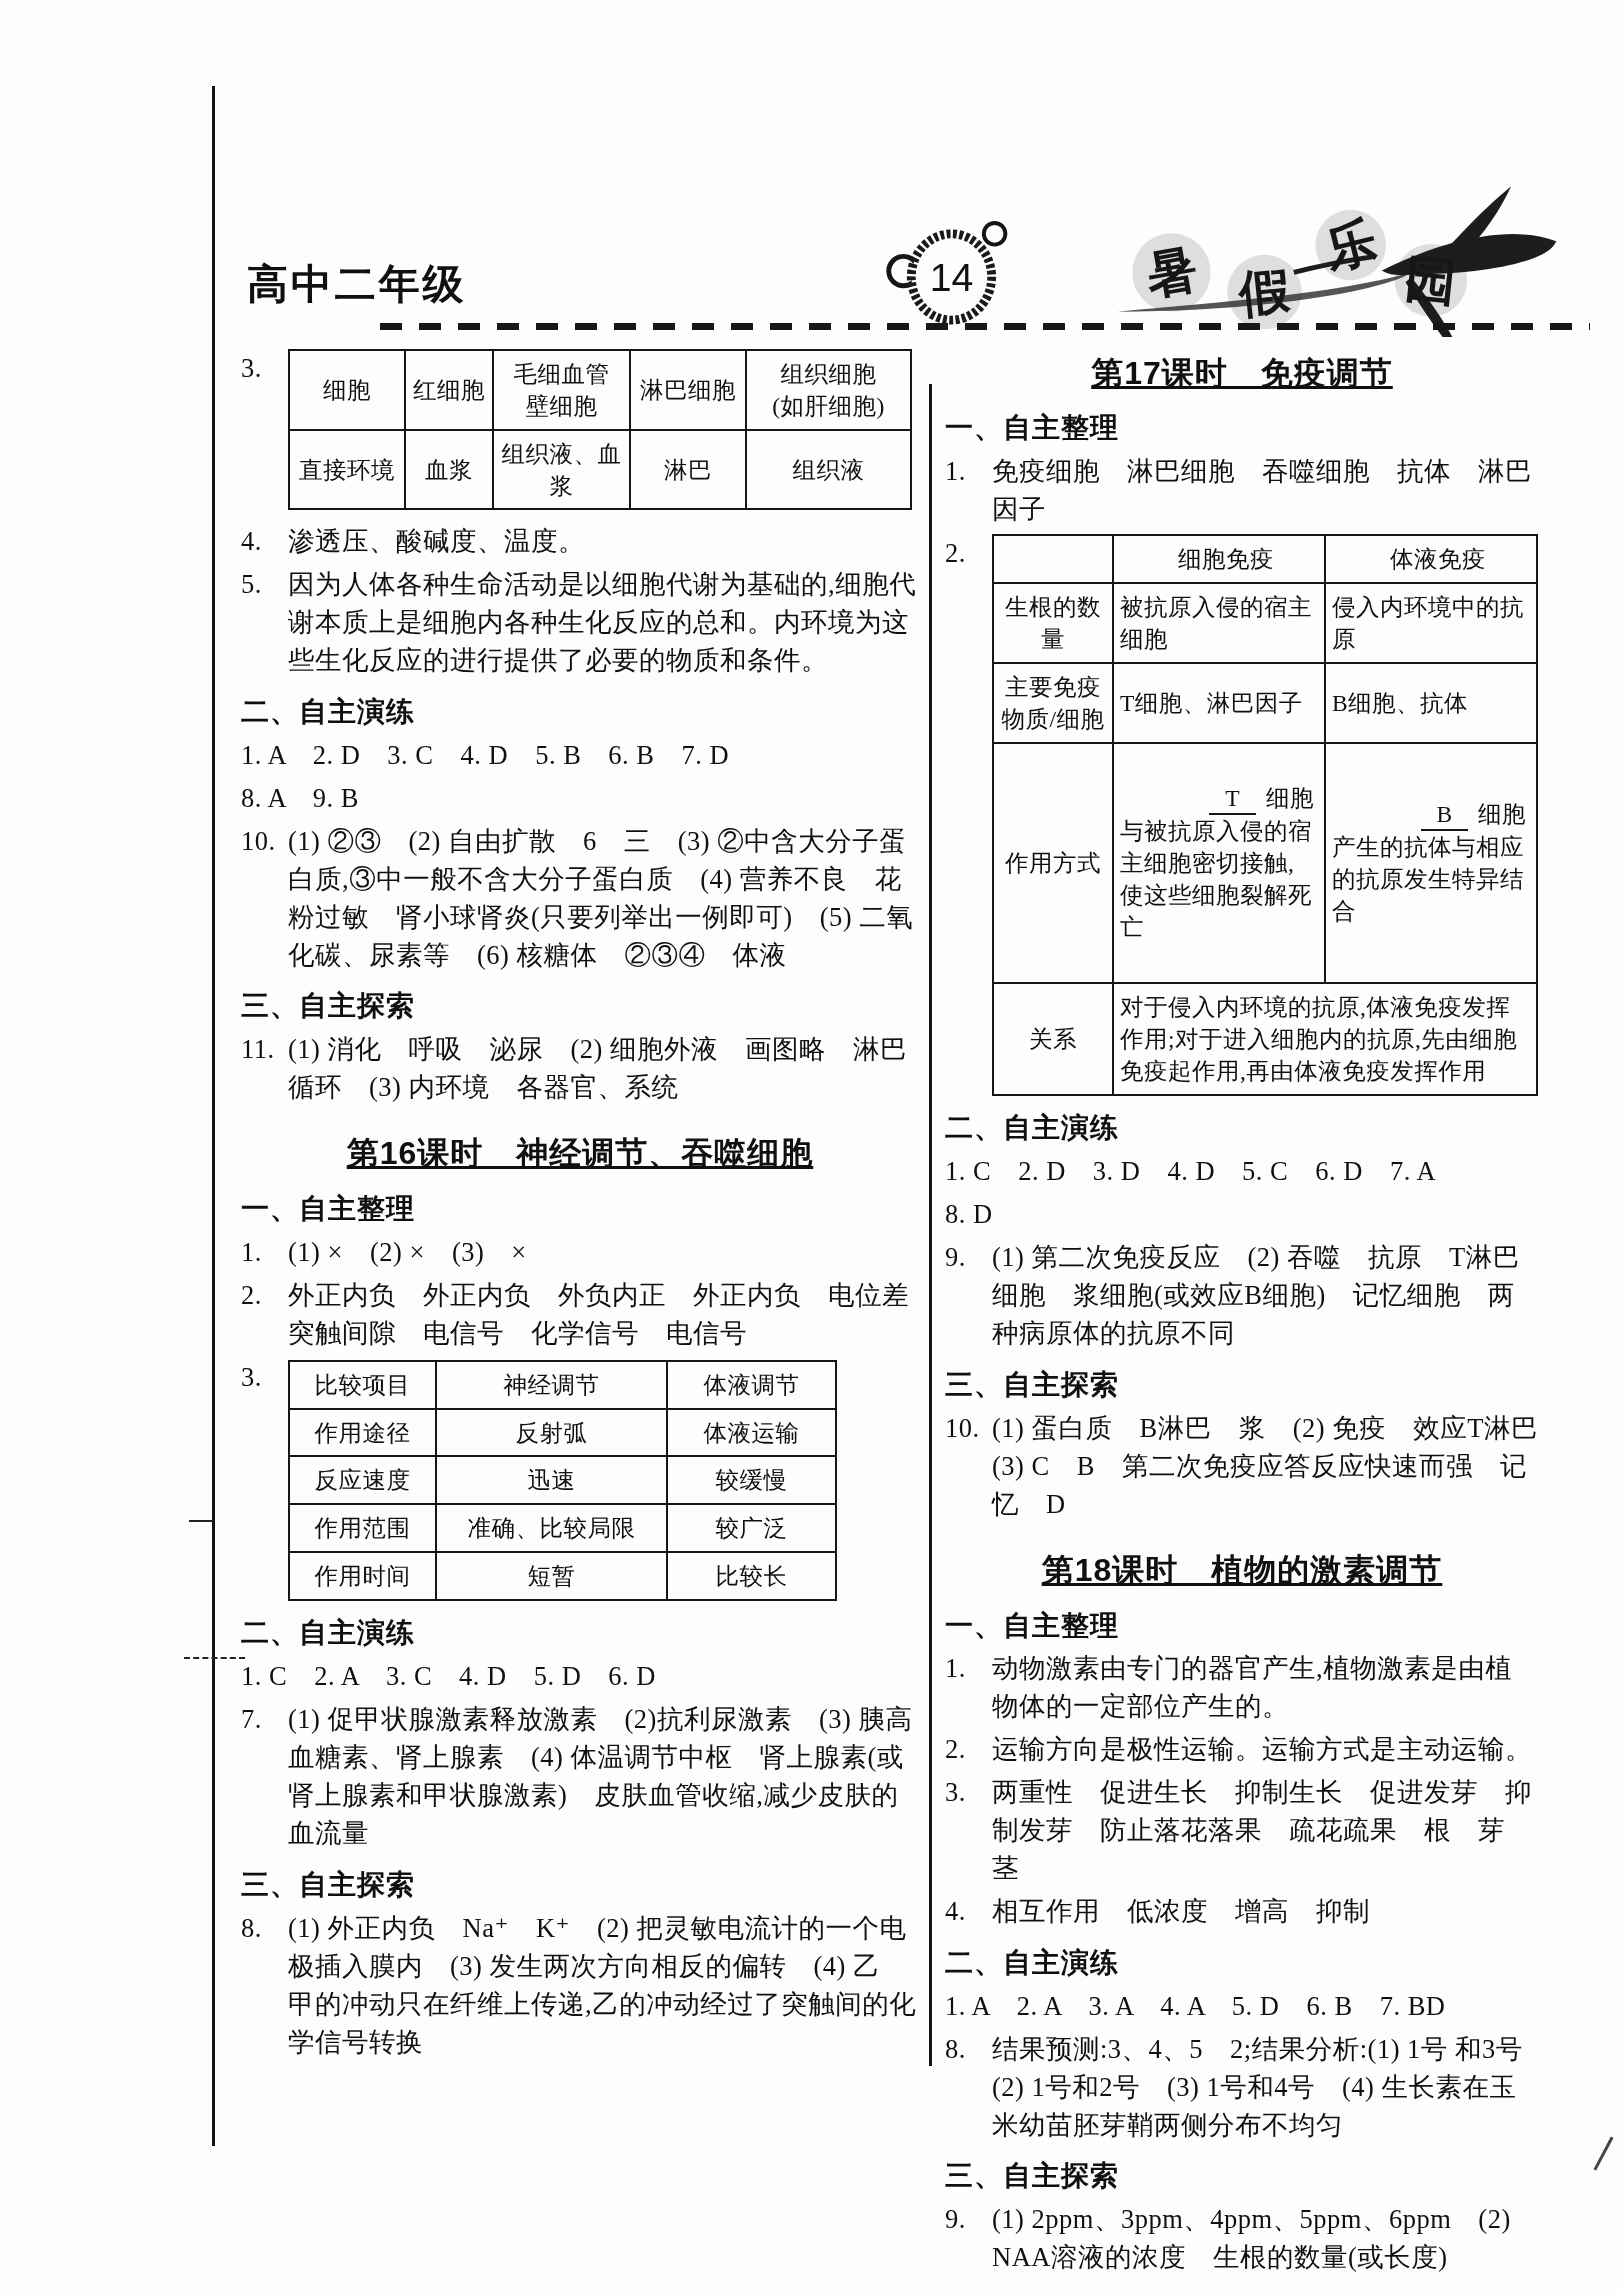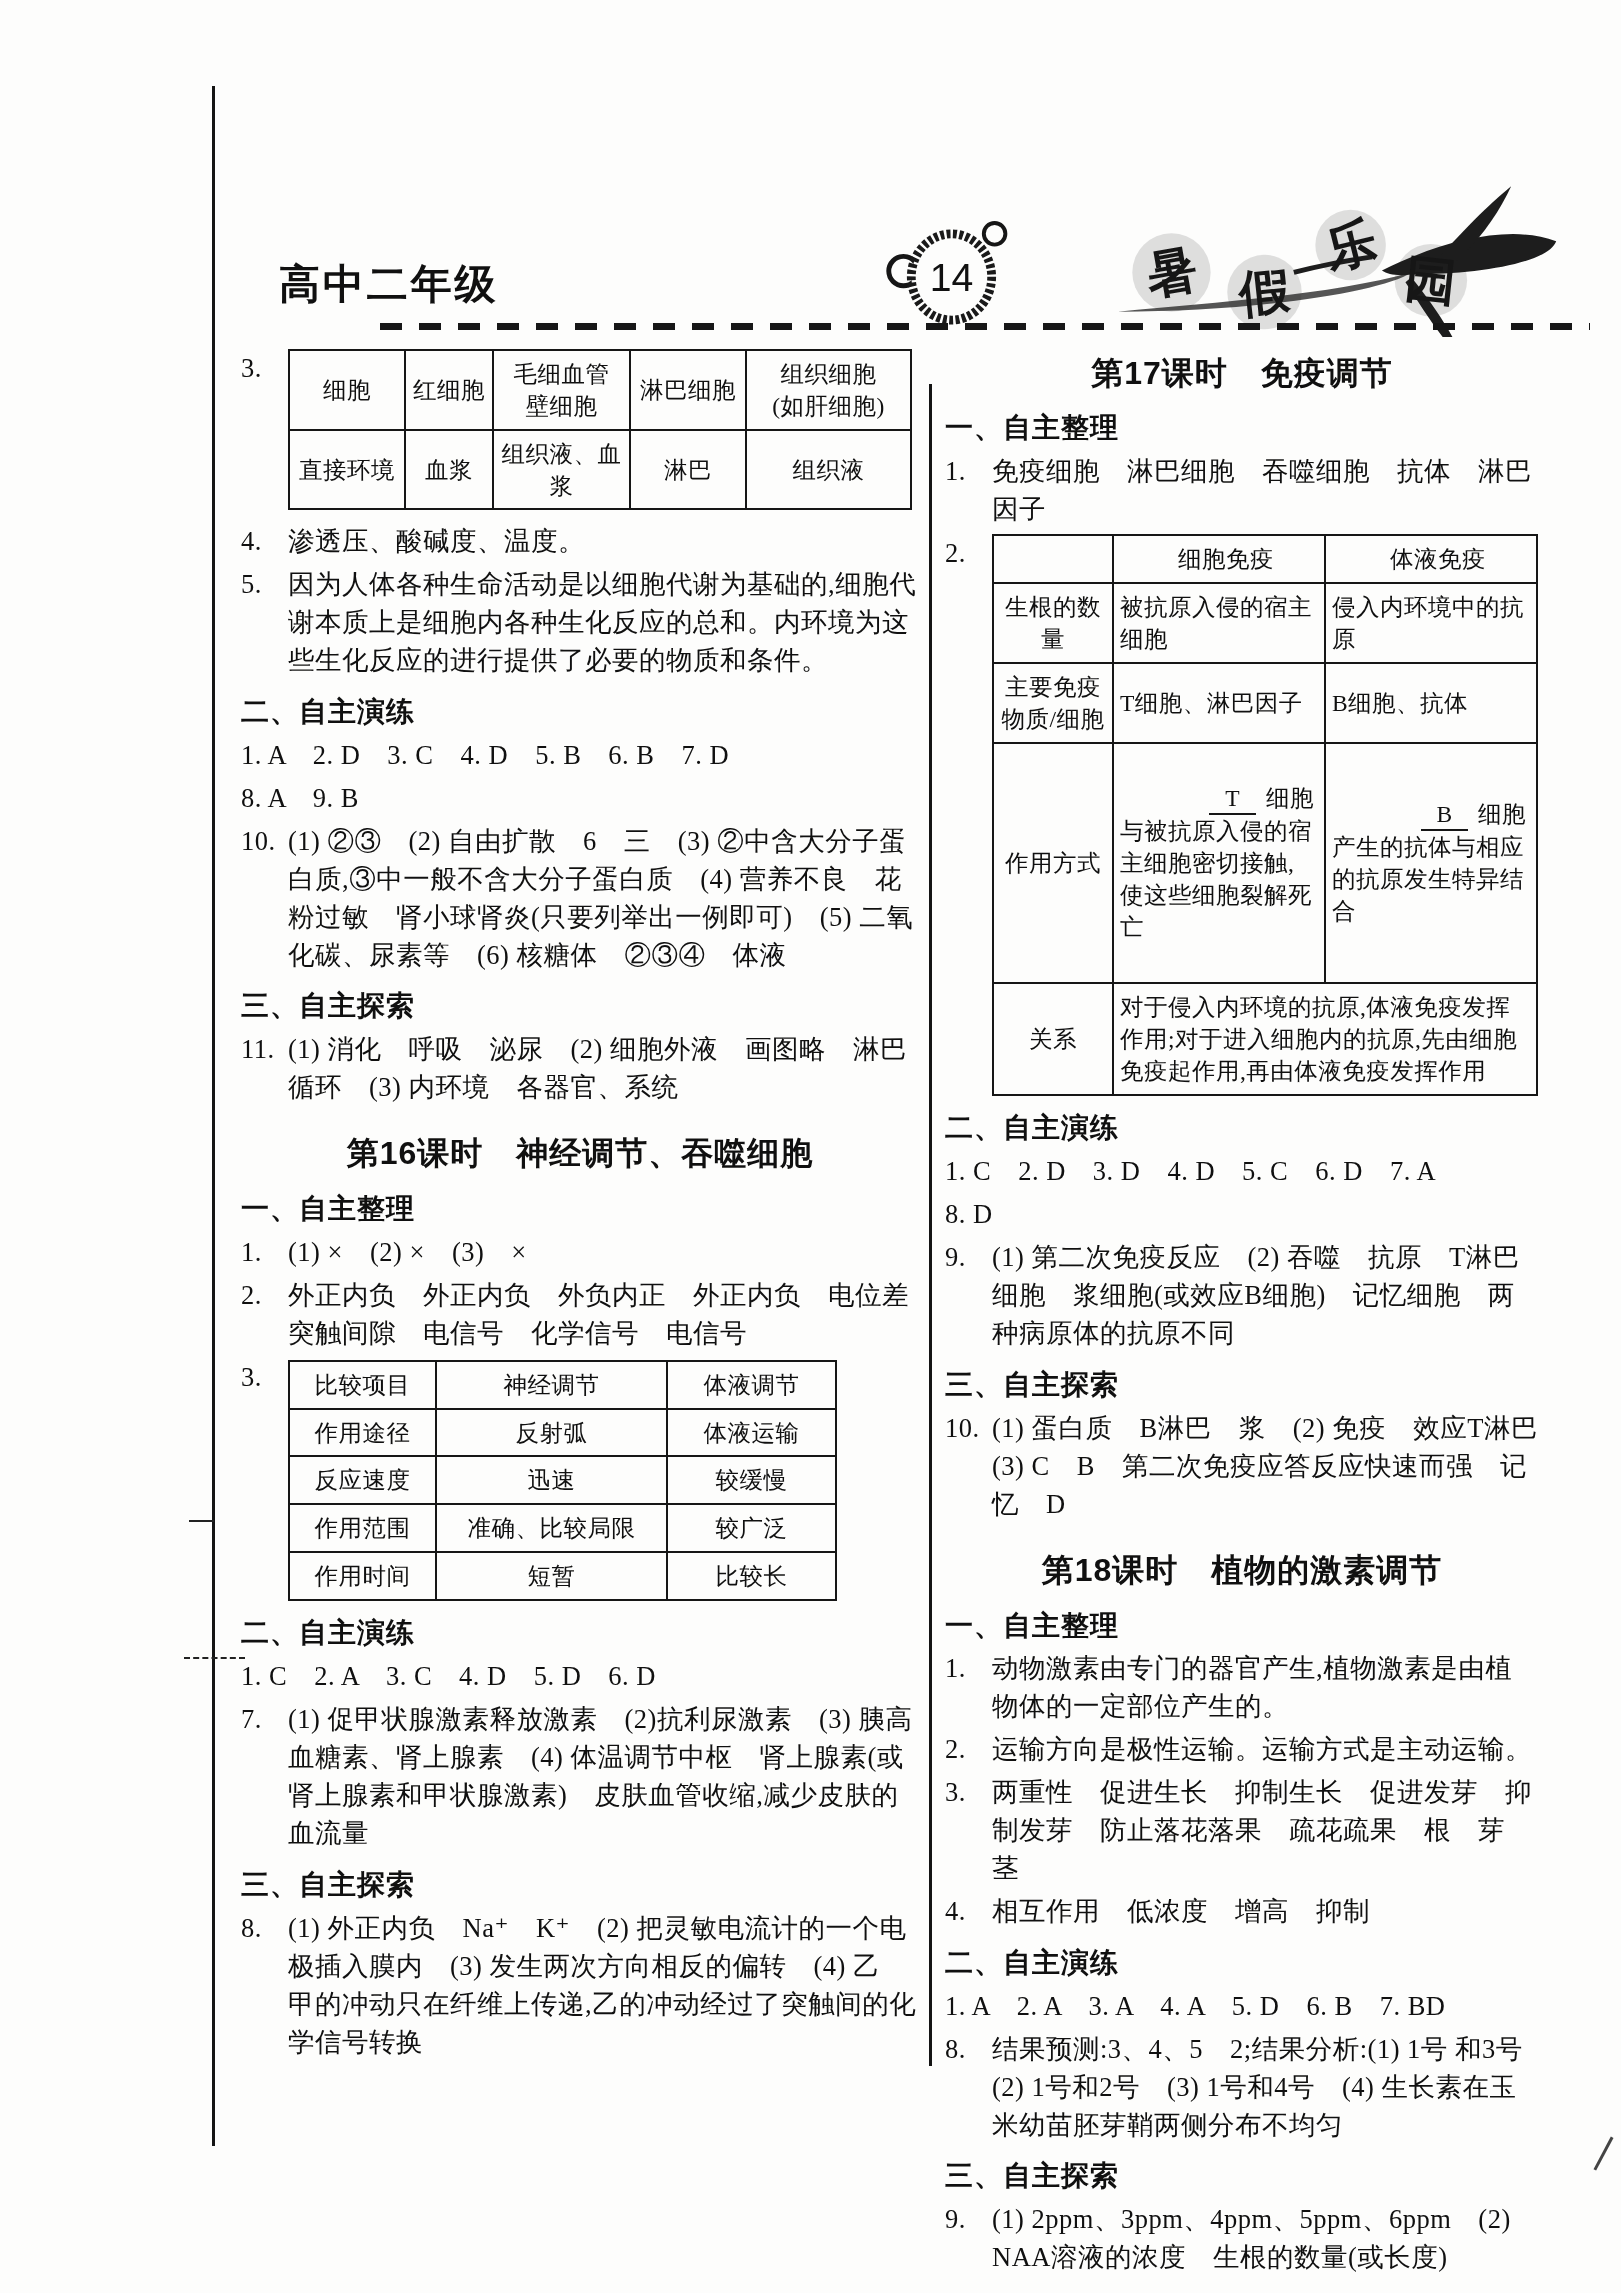--- a/index.html
+++ b/index.html
@@ -11,21 +11,21 @@
   
   .left-rule { position:absolute; left:212px; top:86px; width:2.9px; height:2060px; background:#141414; }
   .tick { position:absolute; background:#222; }
   .tick1 { left:189px; top:1520px; width:24.5px; height:2px; }
   .tick2 { left:184px; top:1657px; width:61px; height:2.9px; background:none; border-top:2.9px dashed #222; }
   .corner-mark { position:absolute; left:1602px; top:2135px; width:2.9px; height:37px; background:#444; transform:rotate(28deg); }
   .header-dash { position:absolute; left:380px; top:323px; width:1210px; height:6.9px;
     background:repeating-linear-gradient(90deg,#171717 0 21.6px,transparent 21.6px 39px); }
   .grade {
     position:absolute; left:247px; top:257px; font-family:"Liberation Sans","DejaVu Sans",sans-serif;
-    font-weight:bold; font-size:41px; letter-spacing:2.9px;margin-left:32px;
+    font-weight:bold; font-size:41px; letter-spacing:2.9px;
   }
   .badge { position:absolute; left:877px; top:214px; }
   .badge text { font-family:"Liberation Sans","DejaVu Sans",sans-serif; fill:#111; }
   .logo { position:absolute; left:1088px; top:155px; }
   .logo text { font-weight:bold; fill:#161616; font-family:"Liberation Serif","DejaVu Serif",serif; }
 
   
   .columns { position:absolute; left:241px; top:343px; width:1300px; height:1725px; }
   .col-left  { position:absolute; left:0;   top:0;  width:678px; }
   .col-divider { position:absolute; left:688px; top:41px; width:2.9px; height:1682px; background:#141414; }
@@ -35,21 +35,21 @@
   .item { display:flex; margin:4.9px 0; font-size:26.5px; line-height:38px; letter-spacing:0.5px; }
   .item .num { flex:0 0 47px; }
   .item .txt { flex:1; white-space:pre-wrap; }
   .line { margin:4.9px 0; font-size:26.5px; line-height:38px; letter-spacing:0.5px; white-space:pre-wrap; }
   .shead {
     margin:13.7px 0 5.9px; font-family:"Liberation Sans","DejaVu Sans",sans-serif;
     font-weight:bold; font-size:28px; line-height:37px; letter-spacing:1px;
   }
   .lesson {
     margin:27.4px 0 15.7px; text-align:center; font-family:"Liberation Sans","DejaVu Sans",sans-serif;
-    font-weight:bold; font-size:32px; line-height:41px; letter-spacing:1px;
+    font-weight:bold; font-size:32px; line-height:41px; letter-spacing:1px;text-decoration:underline;
   }
   .item.tbl { margin:5.9px 0 11.8px; }
 
   
   table.grid { border-collapse:collapse; table-layout:fixed; }
   table.grid td {
     border:2.9px solid #161616; padding:6.9px 5.9px; font-size:23.5px; line-height:32px;
     vertical-align:middle; white-space:pre-wrap; letter-spacing:0.5px;
   }
   .t-env { width:542px; } .t-env td { text-align:center; }

